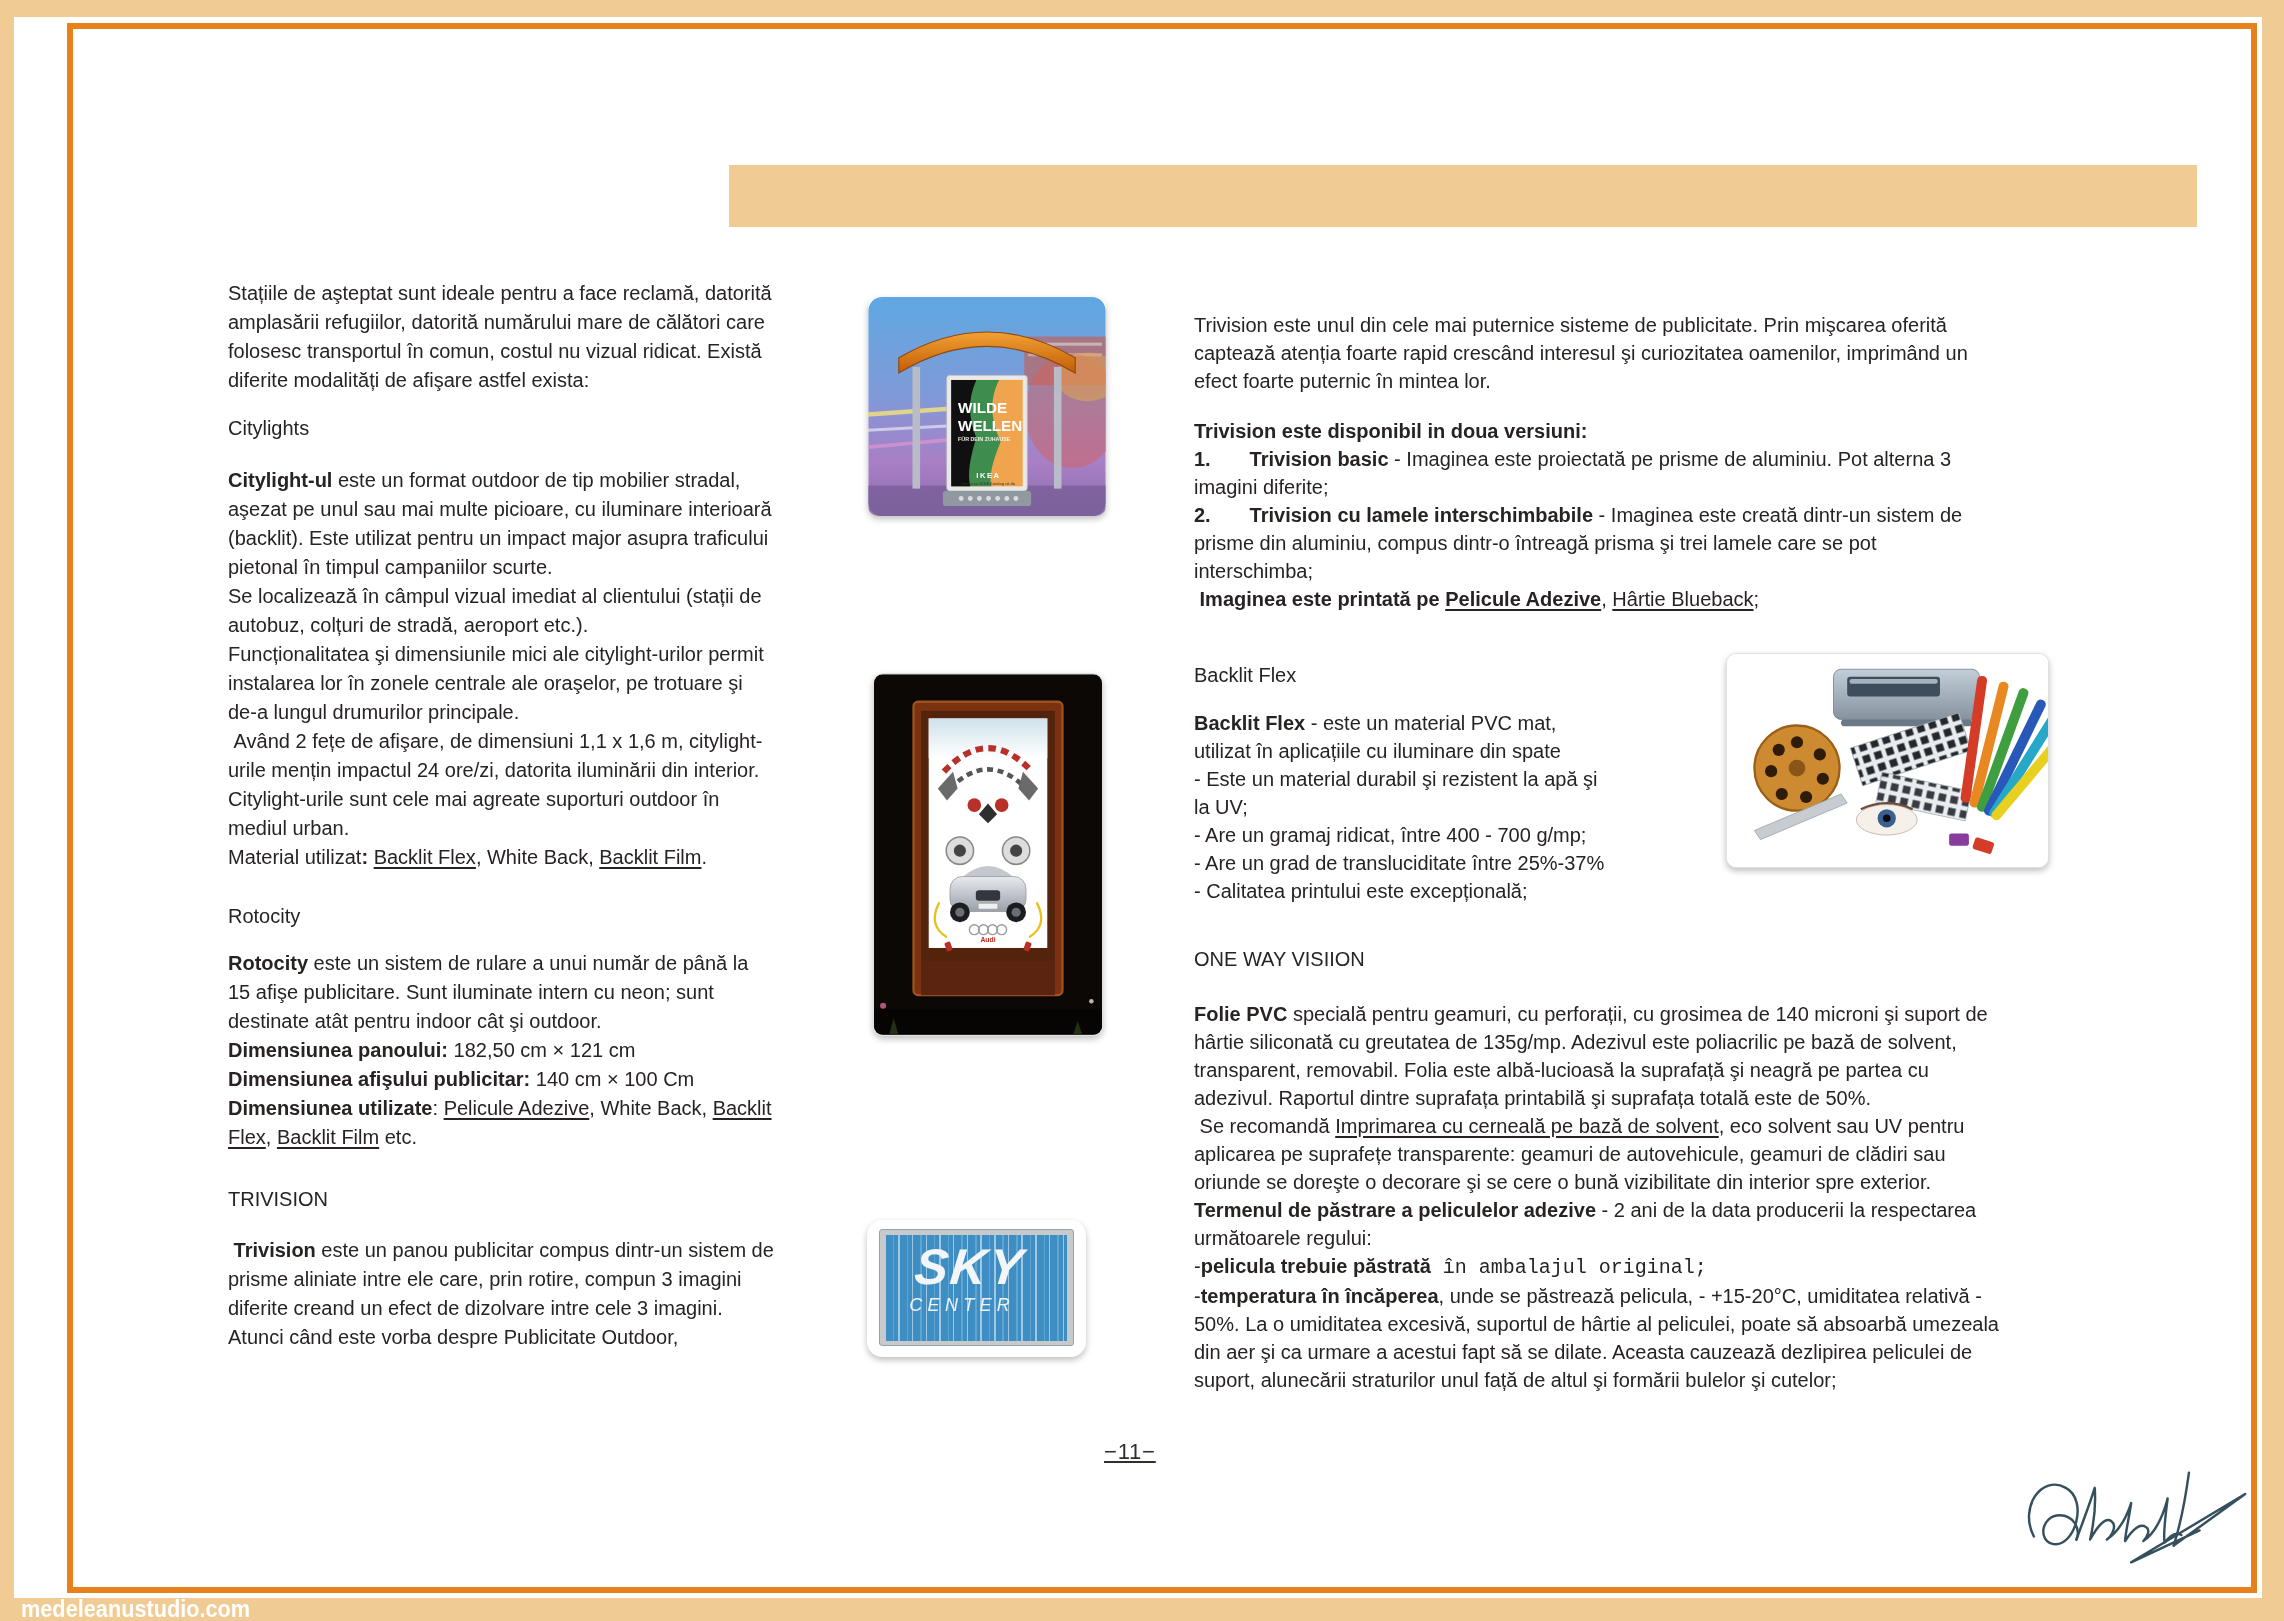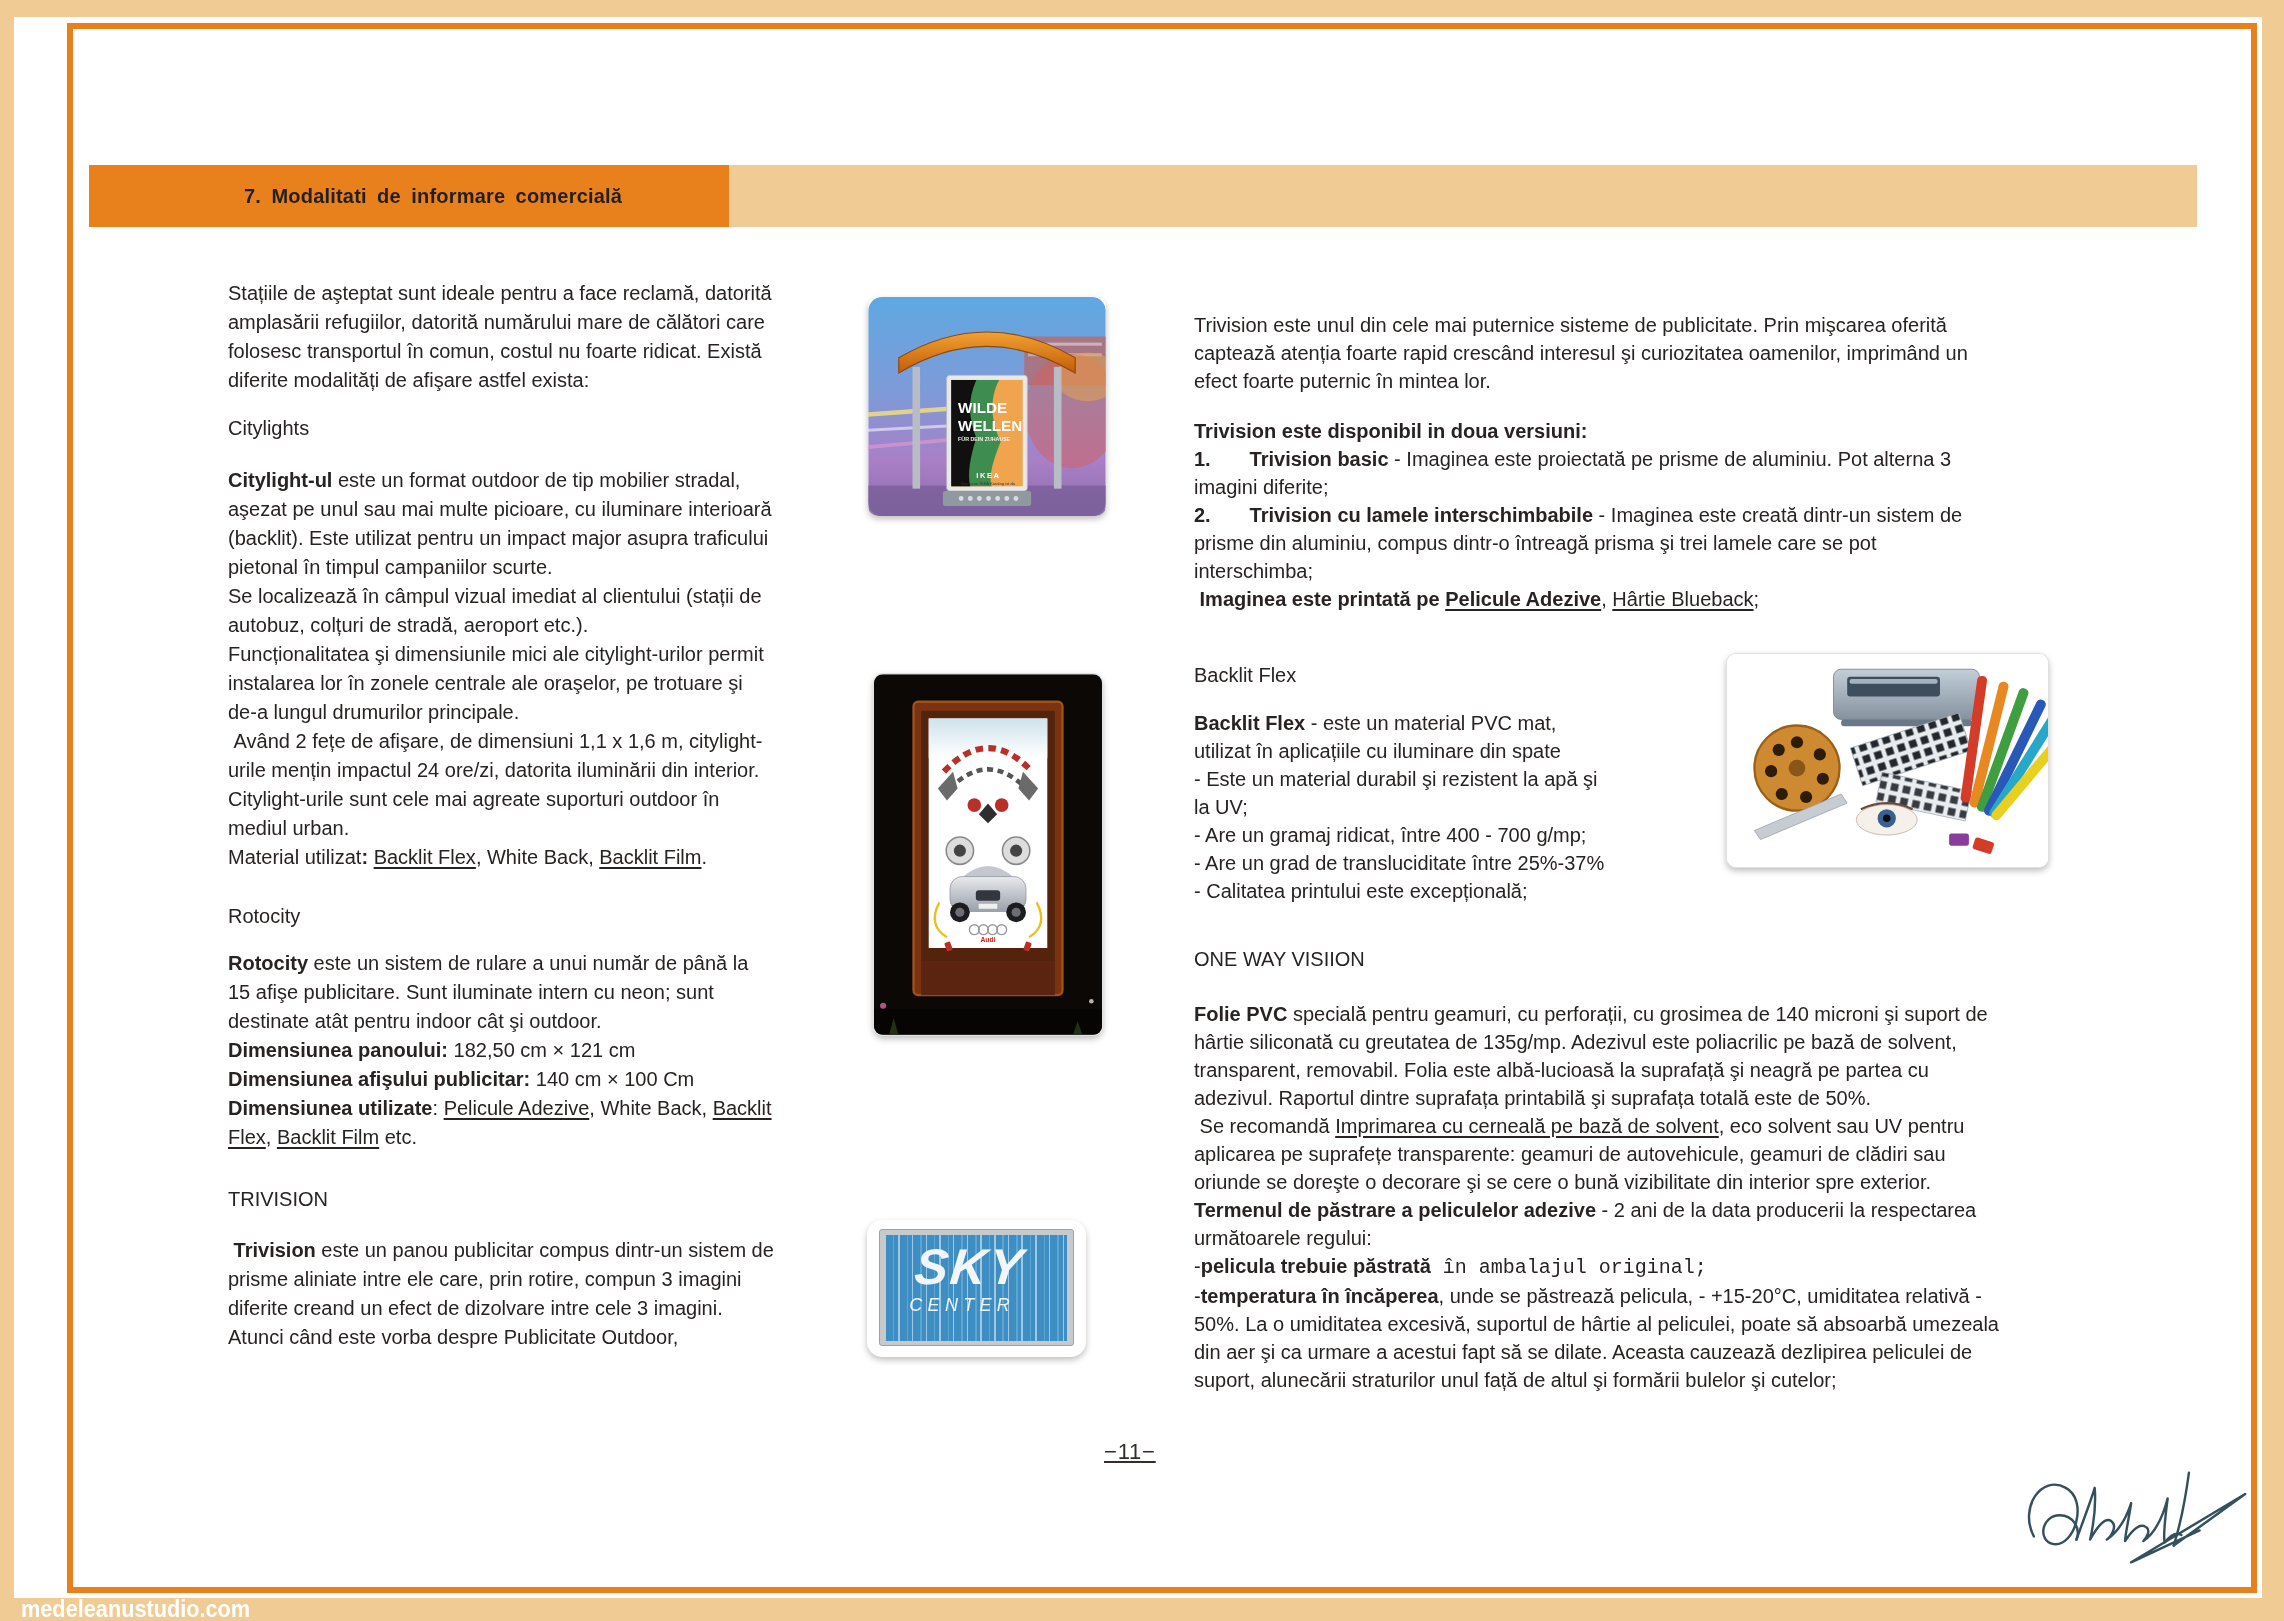--- a/index.html
+++ b/index.html
@@ -47,27 +47,24 @@
 </style>
 </head>
 <body>
 
 <div id="canvas">
 
   <div class="sheet"></div>
   <div class="frame"></div>
 
   <div class="hdr-tan"></div>
-  <div class="hdr-orange">
-    <span class="hdr-title">7. Modalitati de informare comercială</span>
-  </div>
 
   <div class="para" style="left:228px;top:279px;width:670px;">Stațiile de aşteptat sunt ideale pentru a face reclamă, datorită
 amplasării refugiilor, datorită numărului mare de călători care
-folosesc transportul în comun, costul nu foarte ridicat. Există
+folosesc transportul în comun, costul nu vizual ridicat. Există
 diferite modalități de afişare astfel exista:</div>
 
   <div class="para h" style="left:228px;top:414px;">Citylights</div>
 
   <div class="para" style="left:228px;top:466px;width:670px;"><span class="seg-b">Citylight-ul</span><span> este un format outdoor de tip mobilier stradal,
 aşezat pe unul sau mai multe picioare, cu iluminare interioară
 (backlit). Este utilizat pentru un impact major asupra traficului
 pietonal în timpul campaniilor scurte.
 Se localizează în câmpul vizual imediat al clientului (stații de
 autobuz, colțuri de stradă, aeroport etc.).

